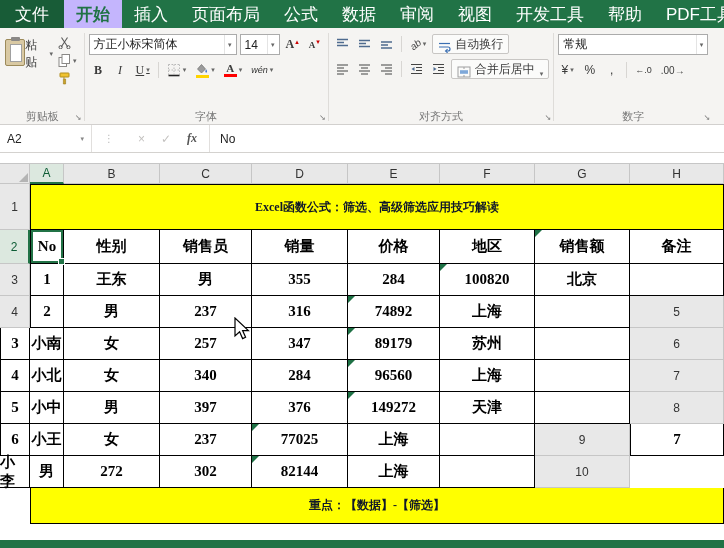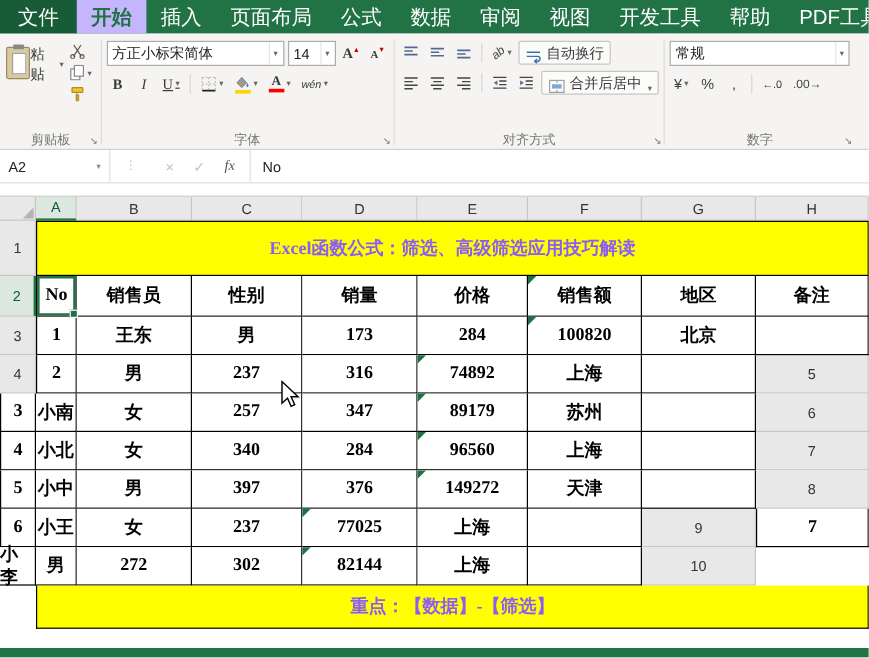--- a/index.html
+++ b/index.html
@@ -59,41 +59,41 @@
   .font-size{width:40px}
   .num-fmt{width:150px}
 
   
   .fbar{height:28px;background:#fff;border-bottom:1px solid #d4d2cf;display:flex;align-items:stretch}
   .namebox{width:92px;display:flex;align-items:center;padding:0 7px;font-size:12px;color:#222;border-right:1px solid #e1dfdd}
   .namebox .dd{margin-left:auto;font-size:7px;color:#888}
   .fb-handle{width:34px;display:flex;align-items:center;justify-content:center;color:#bbb;font-size:10px}
   .fb-btns{display:flex;align-items:center;gap:16px;padding:0 12px;border-right:1px solid #e1dfdd}
   .fb-x,.fb-ck{color:#c3c1bf;font-size:12px}
-  .fb-fx{color:#555;font-style:italic;font-weight:normal;font-family:"Liberation Serif",serif;font-size:12px}
+  .fb-fx{color:#555;font-style:italic;font-weight:bold;font-family:"Liberation Serif",serif;font-size:12px}
   .fb-val{display:flex;align-items:center;padding:0 10px;font-size:12px;color:#222}
 
   .gapstrip{height:10px;background:#fff}
 
   
   .grid{display:grid;border-top:1px solid #c6c6c6;
     grid-template-columns:30px 34px 96px 92px 96px 92px 95px 95px 94px;
     grid-template-rows:20px 46px 34px repeat(7,32px) 36px;}
   .corner{background:#e8e8e8;border-right:1px solid #c6c6c6;border-bottom:1px solid #c6c6c6;position:relative}
   .corner::after{content:'';position:absolute;right:1px;bottom:1px;border-bottom:9px solid #b4b4b4;border-left:9px solid transparent}
   .colhead,.rowhead{background:#e8e8e8;border-right:1px solid #c6c6c6;border-bottom:1px solid #c6c6c6;
     display:flex;align-items:center;justify-content:center;font-size:12px;color:#333}
   .colhead.sel{background:#dce8df;border-bottom:2px solid #217346;color:#0d5c35}
   .rowhead.sel{background:#dce8df;border-right:2px solid #217346;color:#0d5c35}
   .cell{position:relative;display:flex;align-items:center;justify-content:center;background:#fff;
     border-right:1px solid #000;border-bottom:1px solid #000;
     font-family:"Liberation Serif","DejaVu Serif",serif;font-weight:bold;color:#000;font-size:15px}
   .cell.cA{border-left:1px solid #000}
   .cell.r1{border-top:1px solid #000}
-  .banner{grid-column:2 / -1;background:#ffff00;color:#8b5cf6;font-size:15px}
+  .banner{grid-column:2 / -1;background:#ffff00;color:#0f172a;font-size:12px}
   .cell.th{font-size:15px}
   .flag::before{content:'';position:absolute;left:0;top:0;border-top:7px solid #1e7145;border-right:7px solid transparent}
   .selected{box-shadow:inset 0 0 0 2px #217346}
   .selected::after{content:'';position:absolute;right:-2px;bottom:-2px;width:5px;height:5px;background:#217346;border:1px solid #fff;z-index:2}
 
   .bottom-strip{position:absolute;left:0;bottom:0;width:724px;height:8px;background:#217346}
   .cursor{position:absolute;left:233px;top:317px;z-index:50}
 </style>
 </head>
 <body>
@@ -371,32 +371,32 @@
     <div class="colhead">F</div>
     <div class="colhead">G</div>
     <div class="colhead">H</div>
     <div class="rowhead">1</div>
     <div class="cell cA r1 banner">
       <div>Excel函数公式：</div>
       <div>筛选、高级筛选应用技巧解读</div>
     </div>
     <div class="rowhead sel">2</div>
     <div class="cell th cA selected">No</div>
+    <div class="cell th">性别</div>
     <div class="cell th">销售员</div>
-    <div class="cell th">性别</div>
     <div class="cell th">销量</div>
     <div class="cell th">价格</div>
+    <div class="cell th">地区</div>
     <div class="cell th flag">销售额</div>
-    <div class="cell th">地区</div>
     <div class="cell th">备注</div>
     <div class="rowhead">3</div>
     <div class="cell td cA">1</div>
     <div class="cell td">王东</div>
     <div class="cell td">男</div>
-    <div class="cell td">173</div>
+    <div class="cell td">355</div>
     <div class="cell td">284</div>
     <div class="cell td flag">100820</div>
     <div class="cell td">北京</div>
     <div class="cell td"></div>
     <div class="rowhead">4</div>
     <div class="cell td cA">2</div>
     <div class="cell td">男</div>
     <div class="cell td">237</div>
     <div class="cell td">316</div>
     <div class="cell td flag">74892</div>

